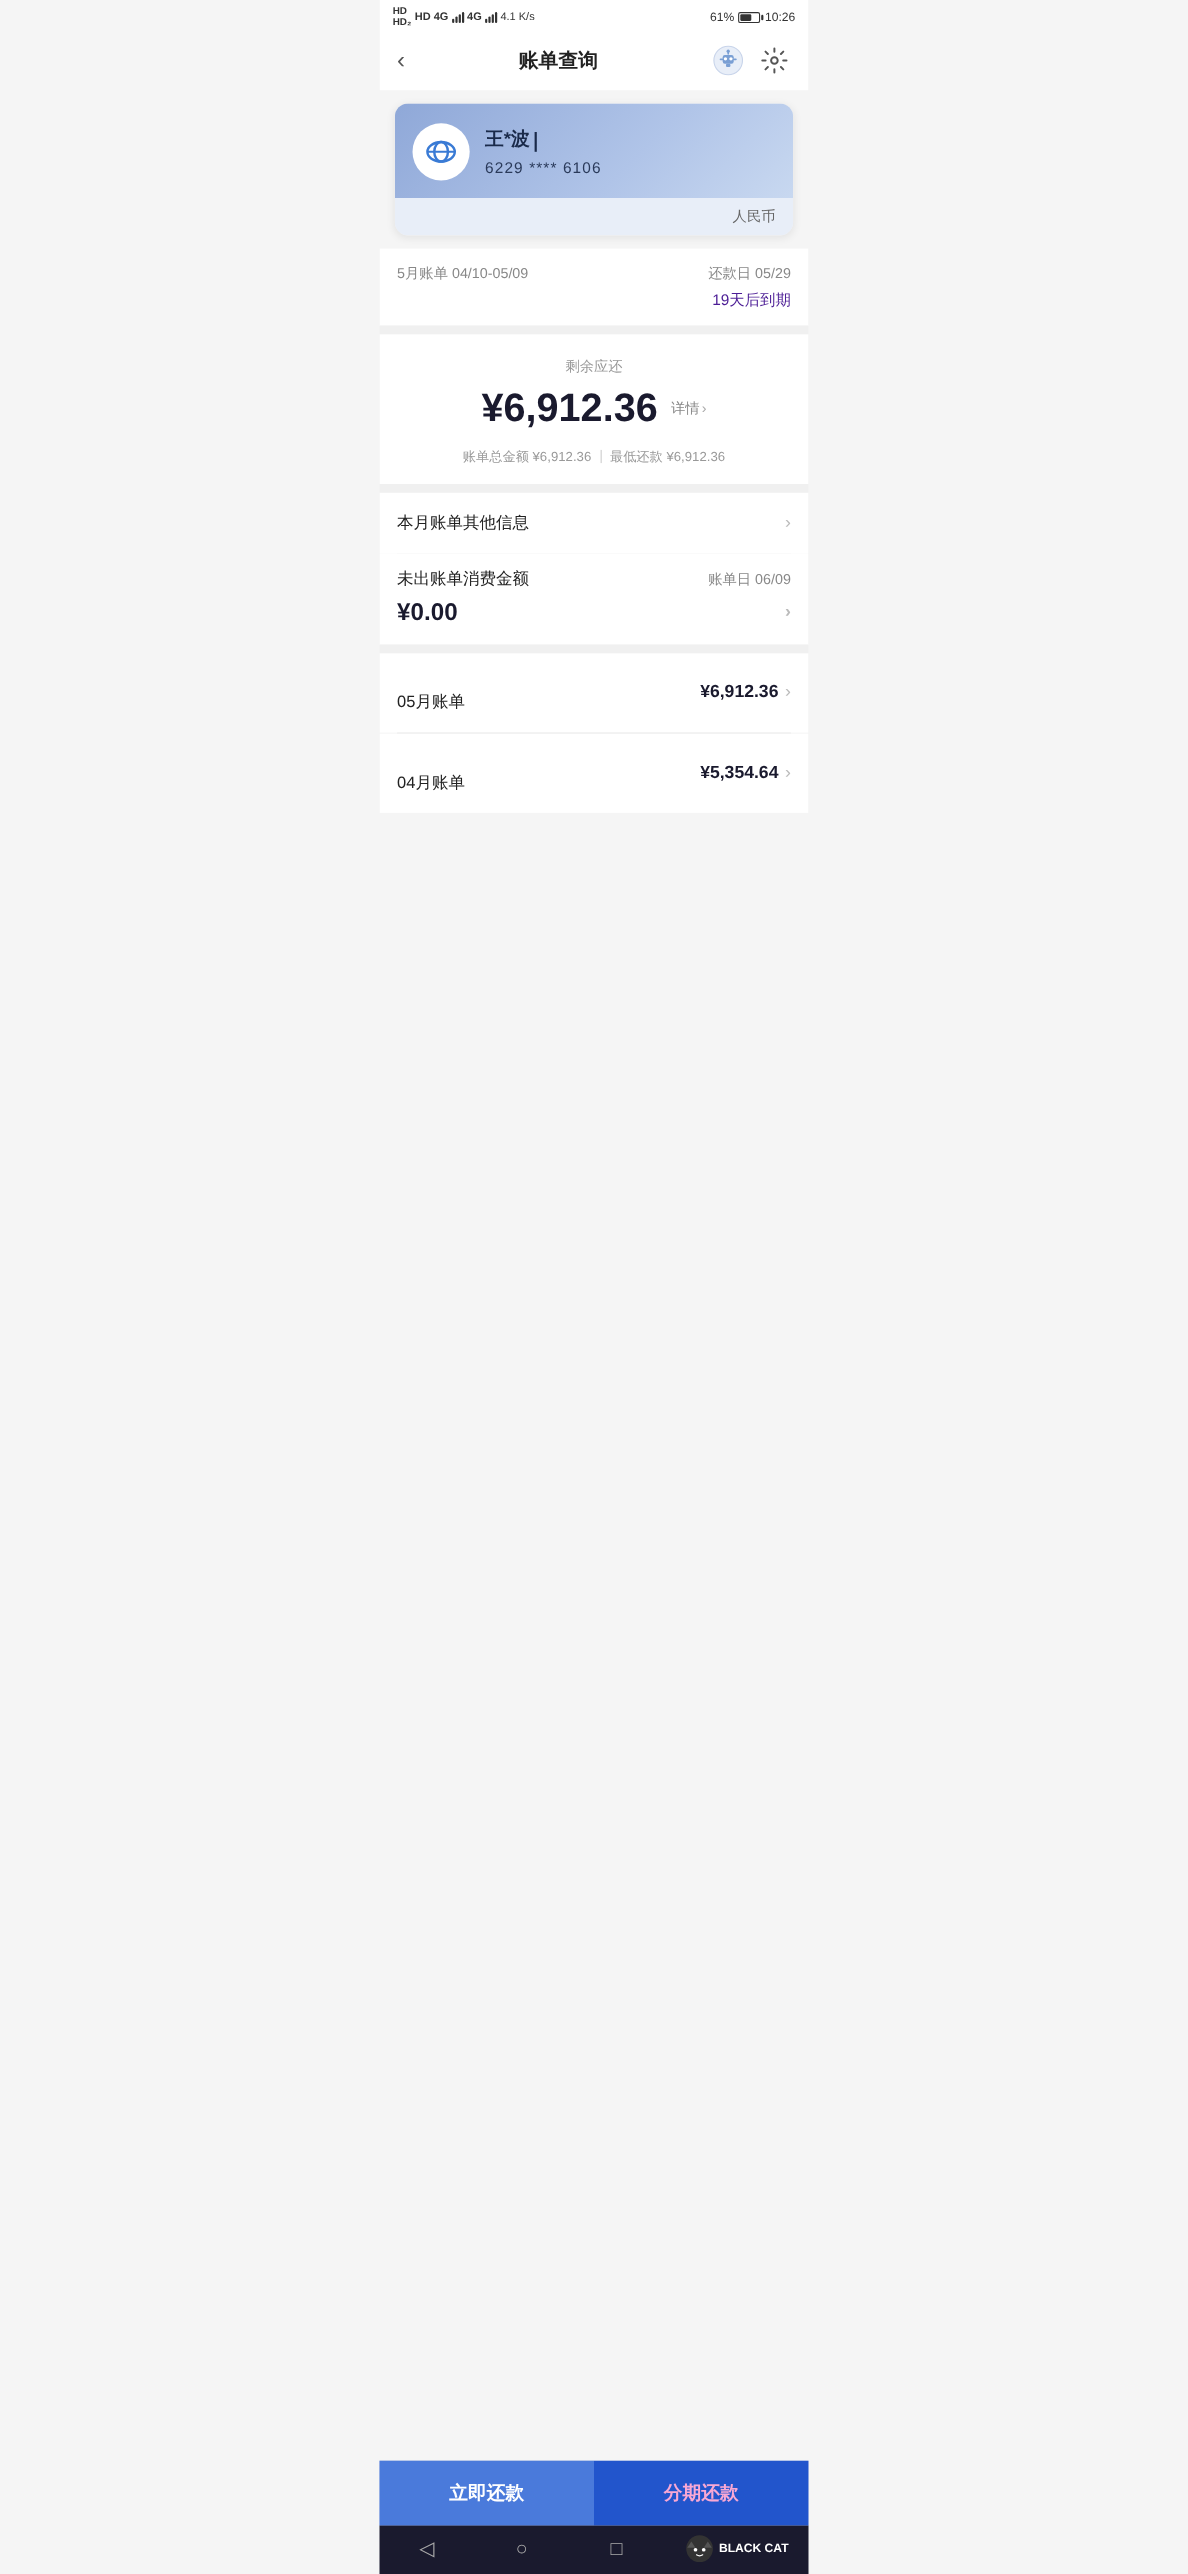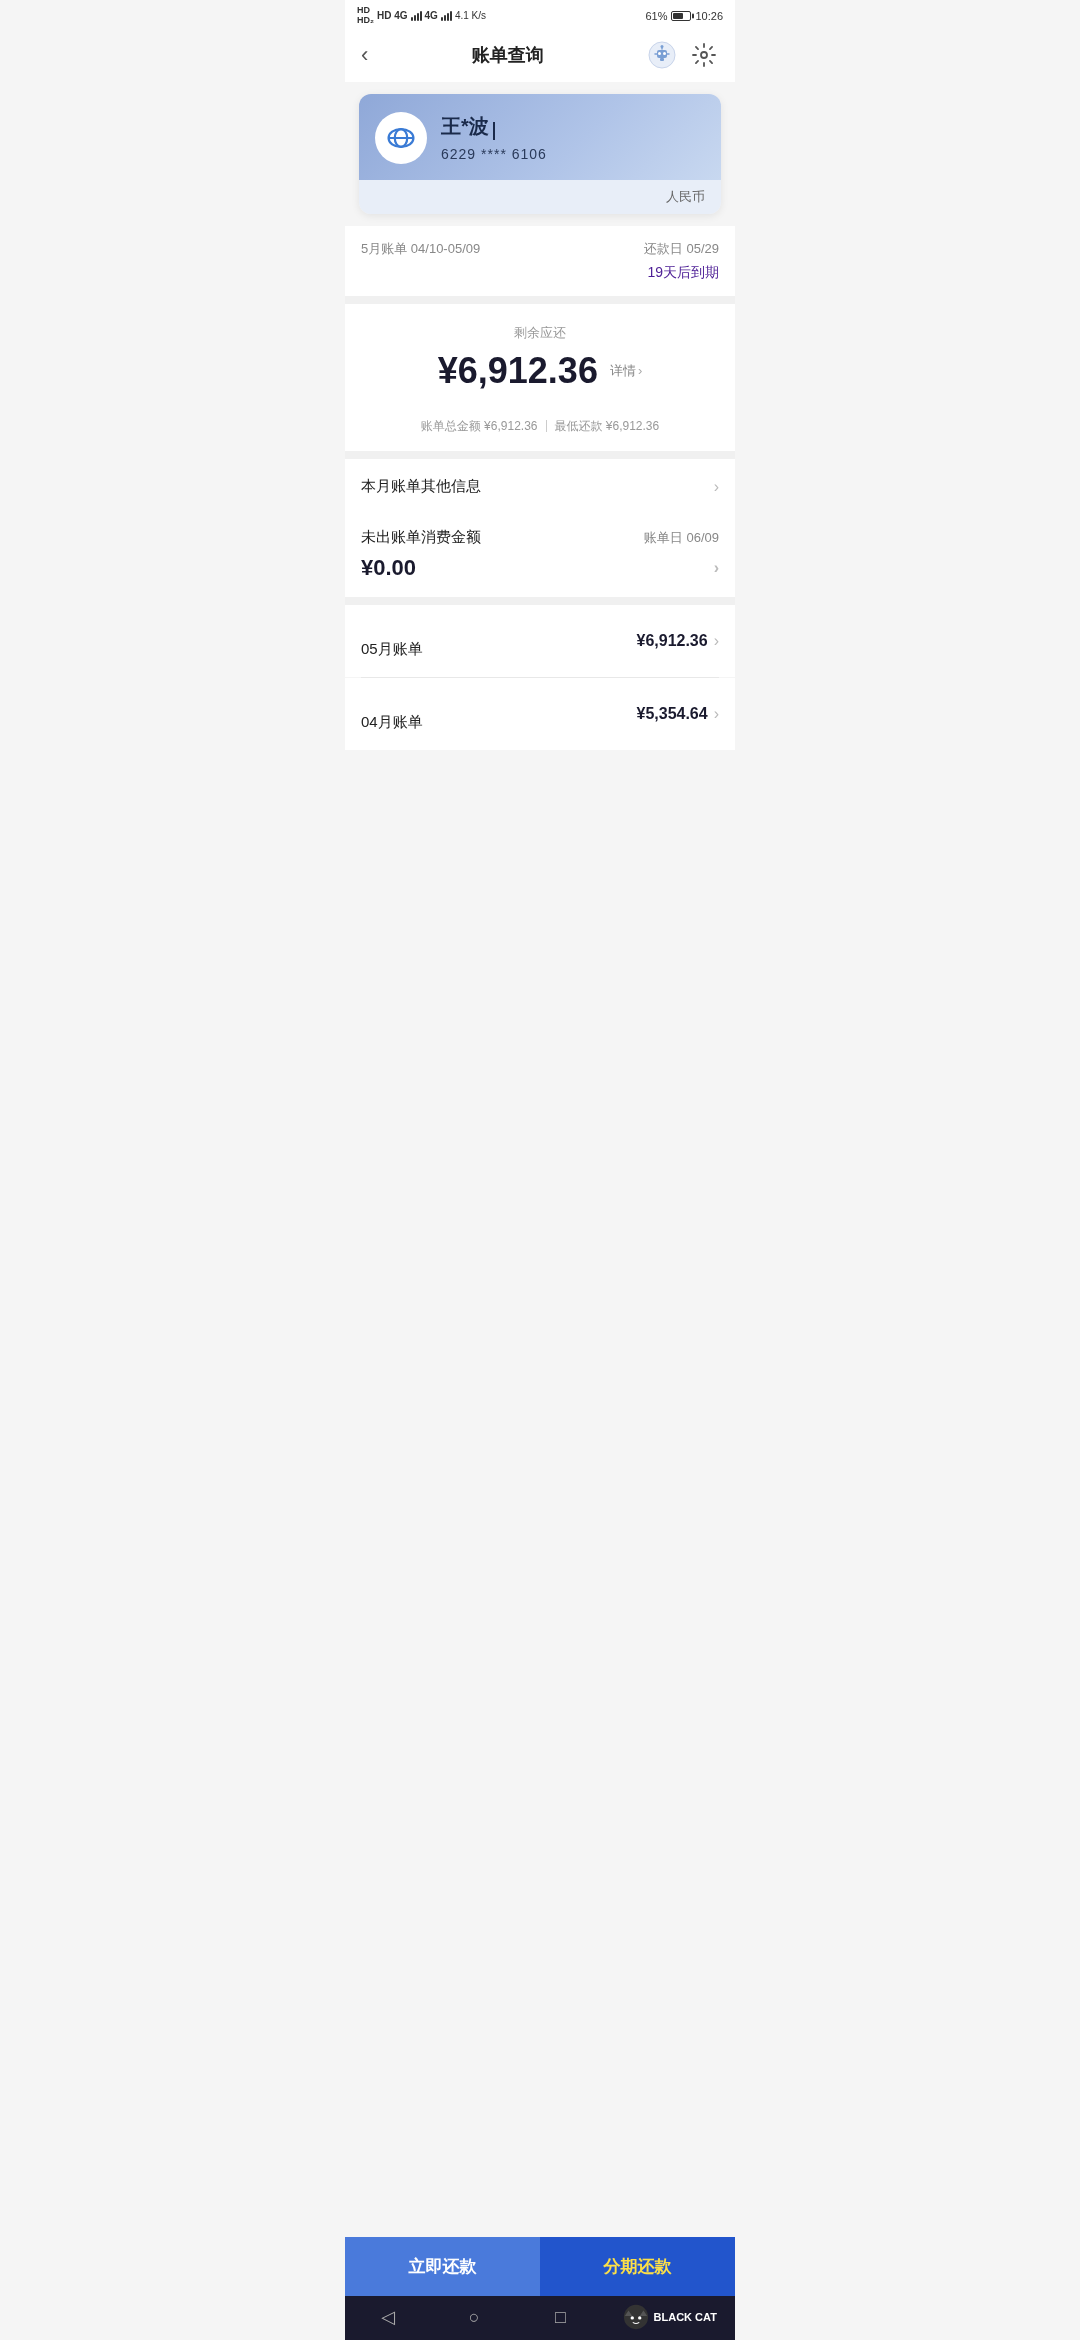--- a/index.html
+++ b/index.html
@@ -55,21 +55,21 @@
     }
     .card-logo {
       width: 52px; height: 52px;
       background: white;
       border-radius: 50%;
       display: flex; align-items: center; justify-content: center;
       flex-shrink: 0;
     }
     .card-logo svg { width: 32px; height: 32px; }
     .card-info {}
-    .card-name { font-size: 20px; font-weight: 600; color: #1a2a4a; display: flex; align-items: flex-end; gap: 4px; }
+    .card-name { font-size: 17px; font-weight: 600; color: #1a2a4a; display: flex; align-items: flex-end; gap: 4px; }
     .card-name-cursor { width: 2px; height: 18px; background: #1a2a4a; display: inline-block; }
     .card-number { font-size: 14px; color: #2a3a5a; margin-top: 6px; letter-spacing: 1px; }
     .card-bottom {
       background: #e8eef8;
       padding: 8px 16px;
       text-align: right;
       font-size: 13px;
       color: #666;
     }
 
@@ -104,21 +104,21 @@
       font-size: 13px; color: #888; cursor: pointer;
     }
     .amount-detail-btn .chevron { font-size: 13px; color: #aaa; }
     .amount-sub {
       display: flex;
       justify-content: center;
       align-items: center;
       gap: 8px;
       font-size: 12px;
       color: #999;
-      margin-top: 26px;
+      margin-top: 15px;
     }
     .amount-sub-divider { width: 1px; height: 12px; background: #ccc; }
 
     
     .info-item {
       background: #fff;
       padding: 18px 16px;
       display: flex;
       align-items: flex-end;
       justify-content: space-between;
@@ -175,21 +175,21 @@
       color: #fff;
       font-size: 17px;
       font-weight: 600;
       padding: 18px 0;
       text-align: center;
       cursor: pointer;
     }
     .btn-installment {
       flex: 1;
       background: #2255cc;
-      color: #fde047;
+      color: #f9a8d4;
       font-size: 17px;
       font-weight: 600;
       padding: 18px 0;
       text-align: center;
       cursor: pointer;
     }
 
     
     .bottom-nav {
       position: fixed;

